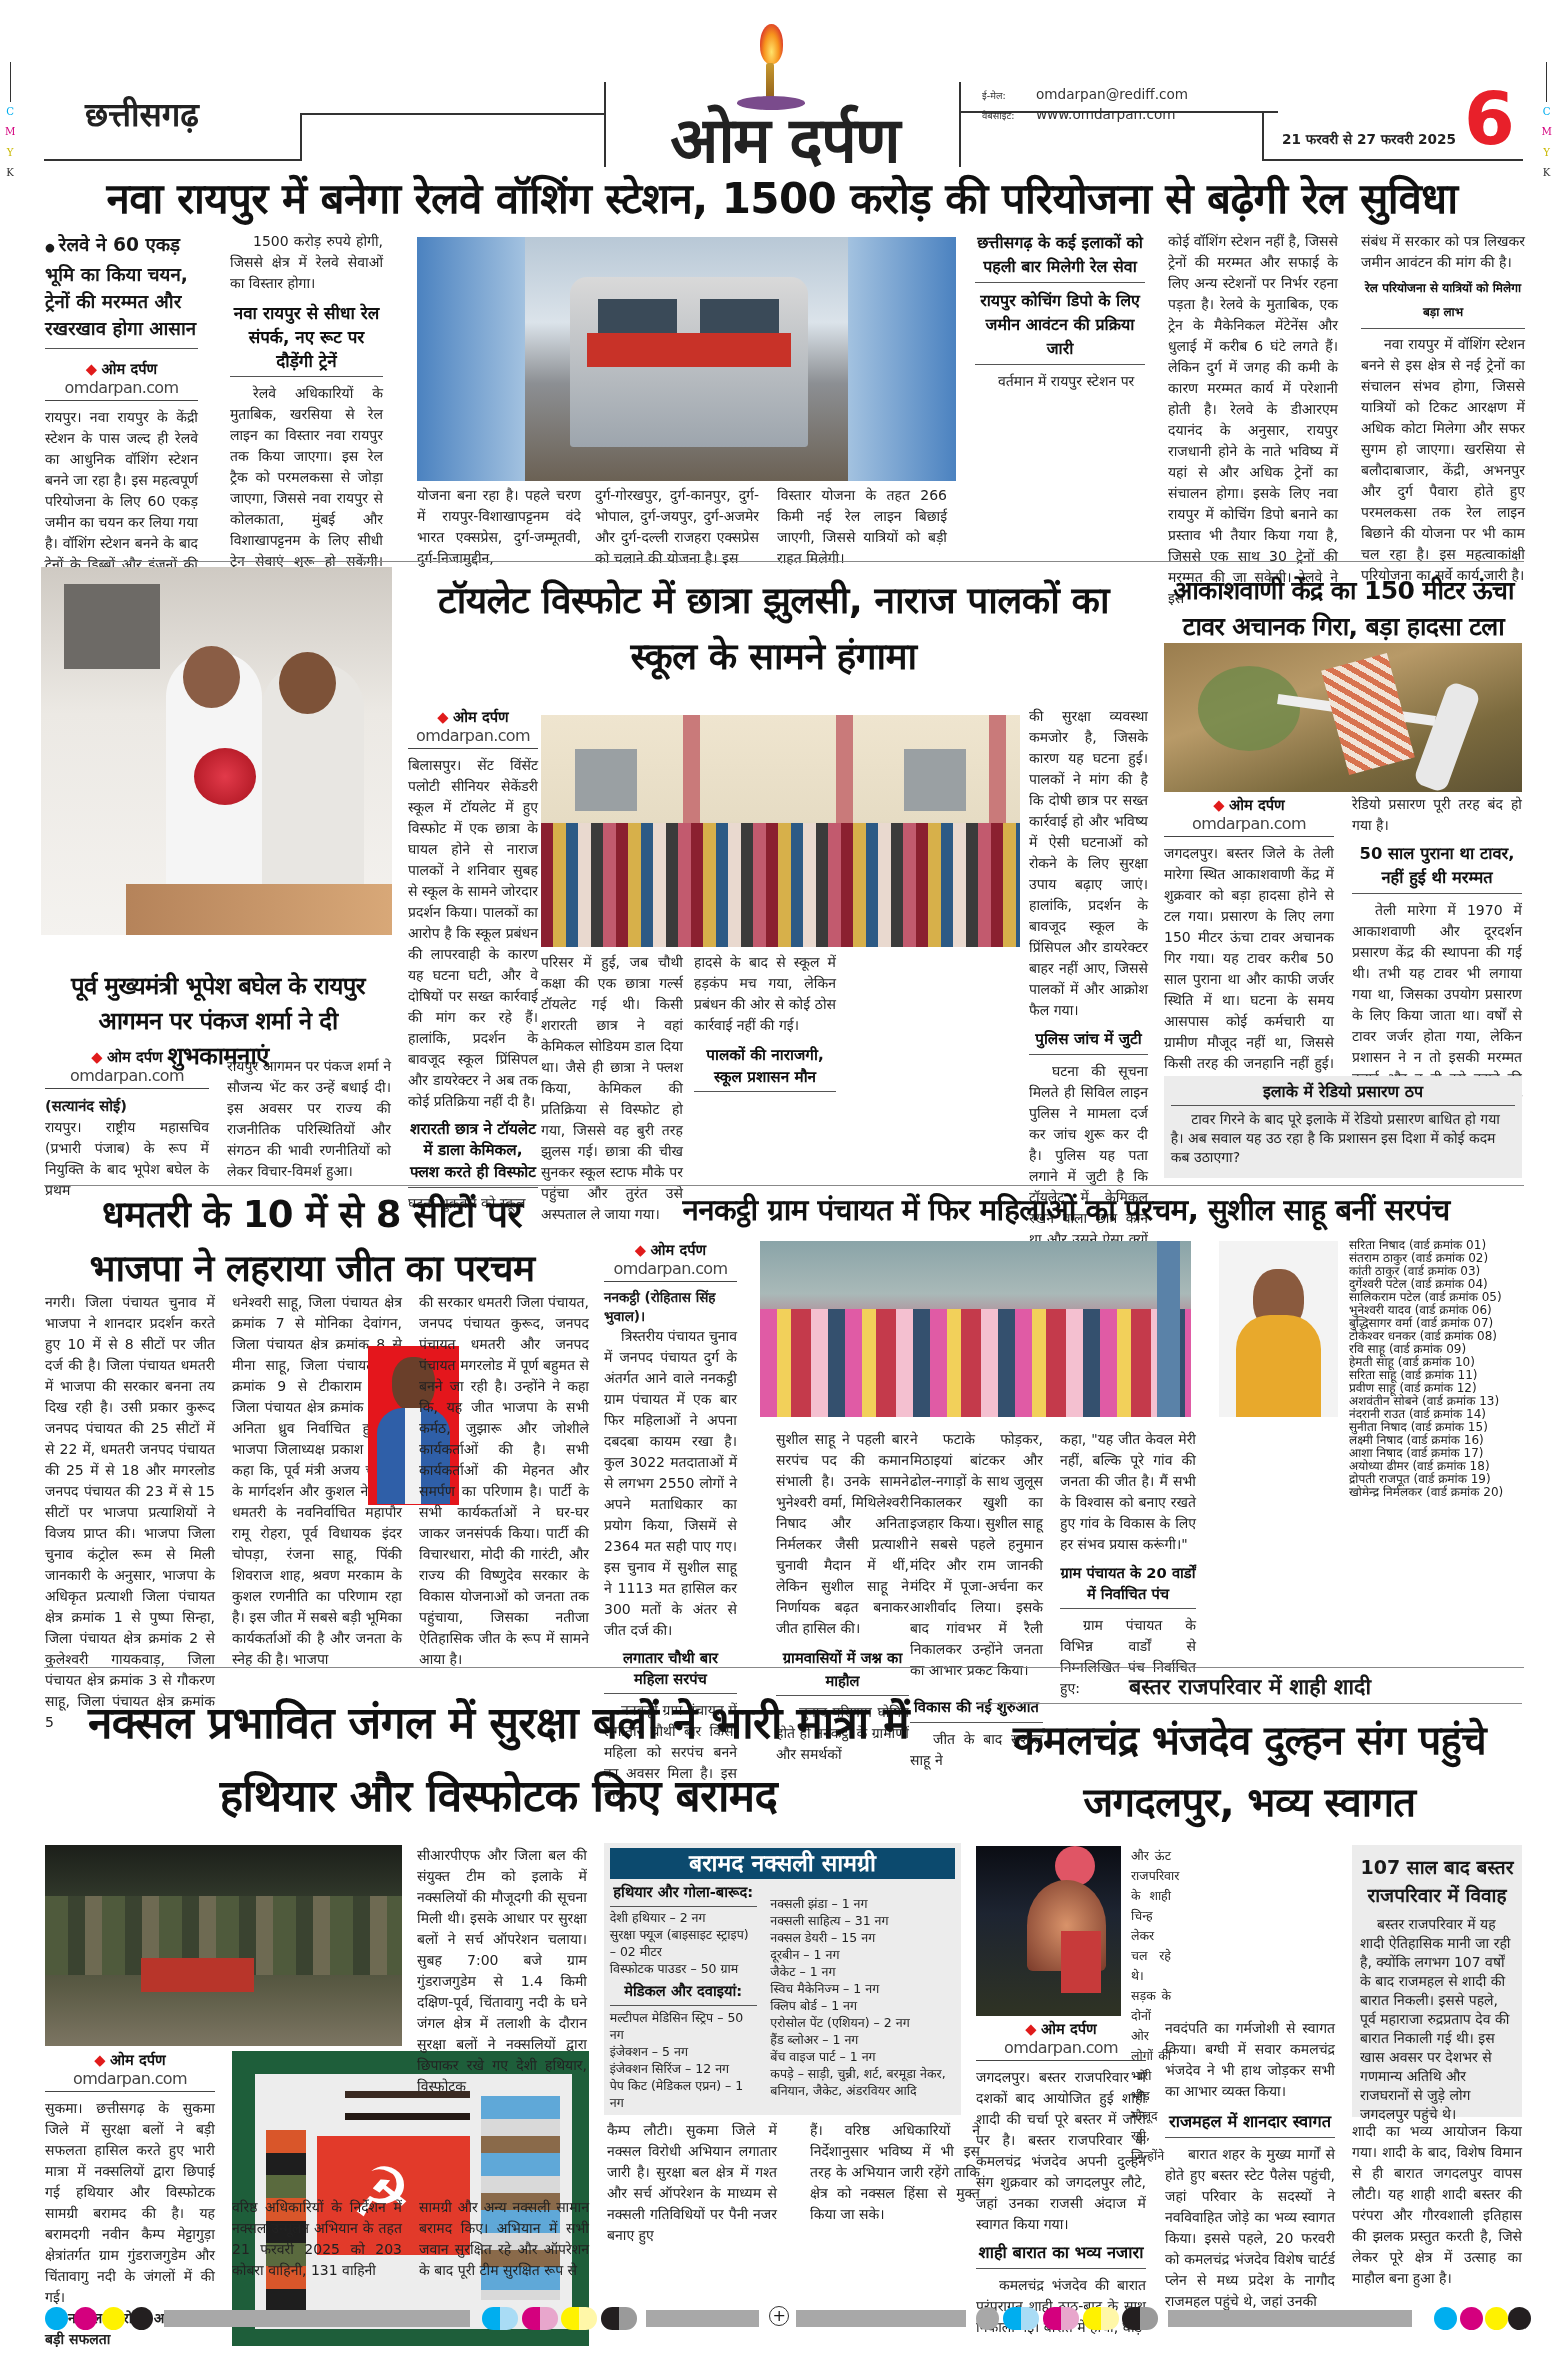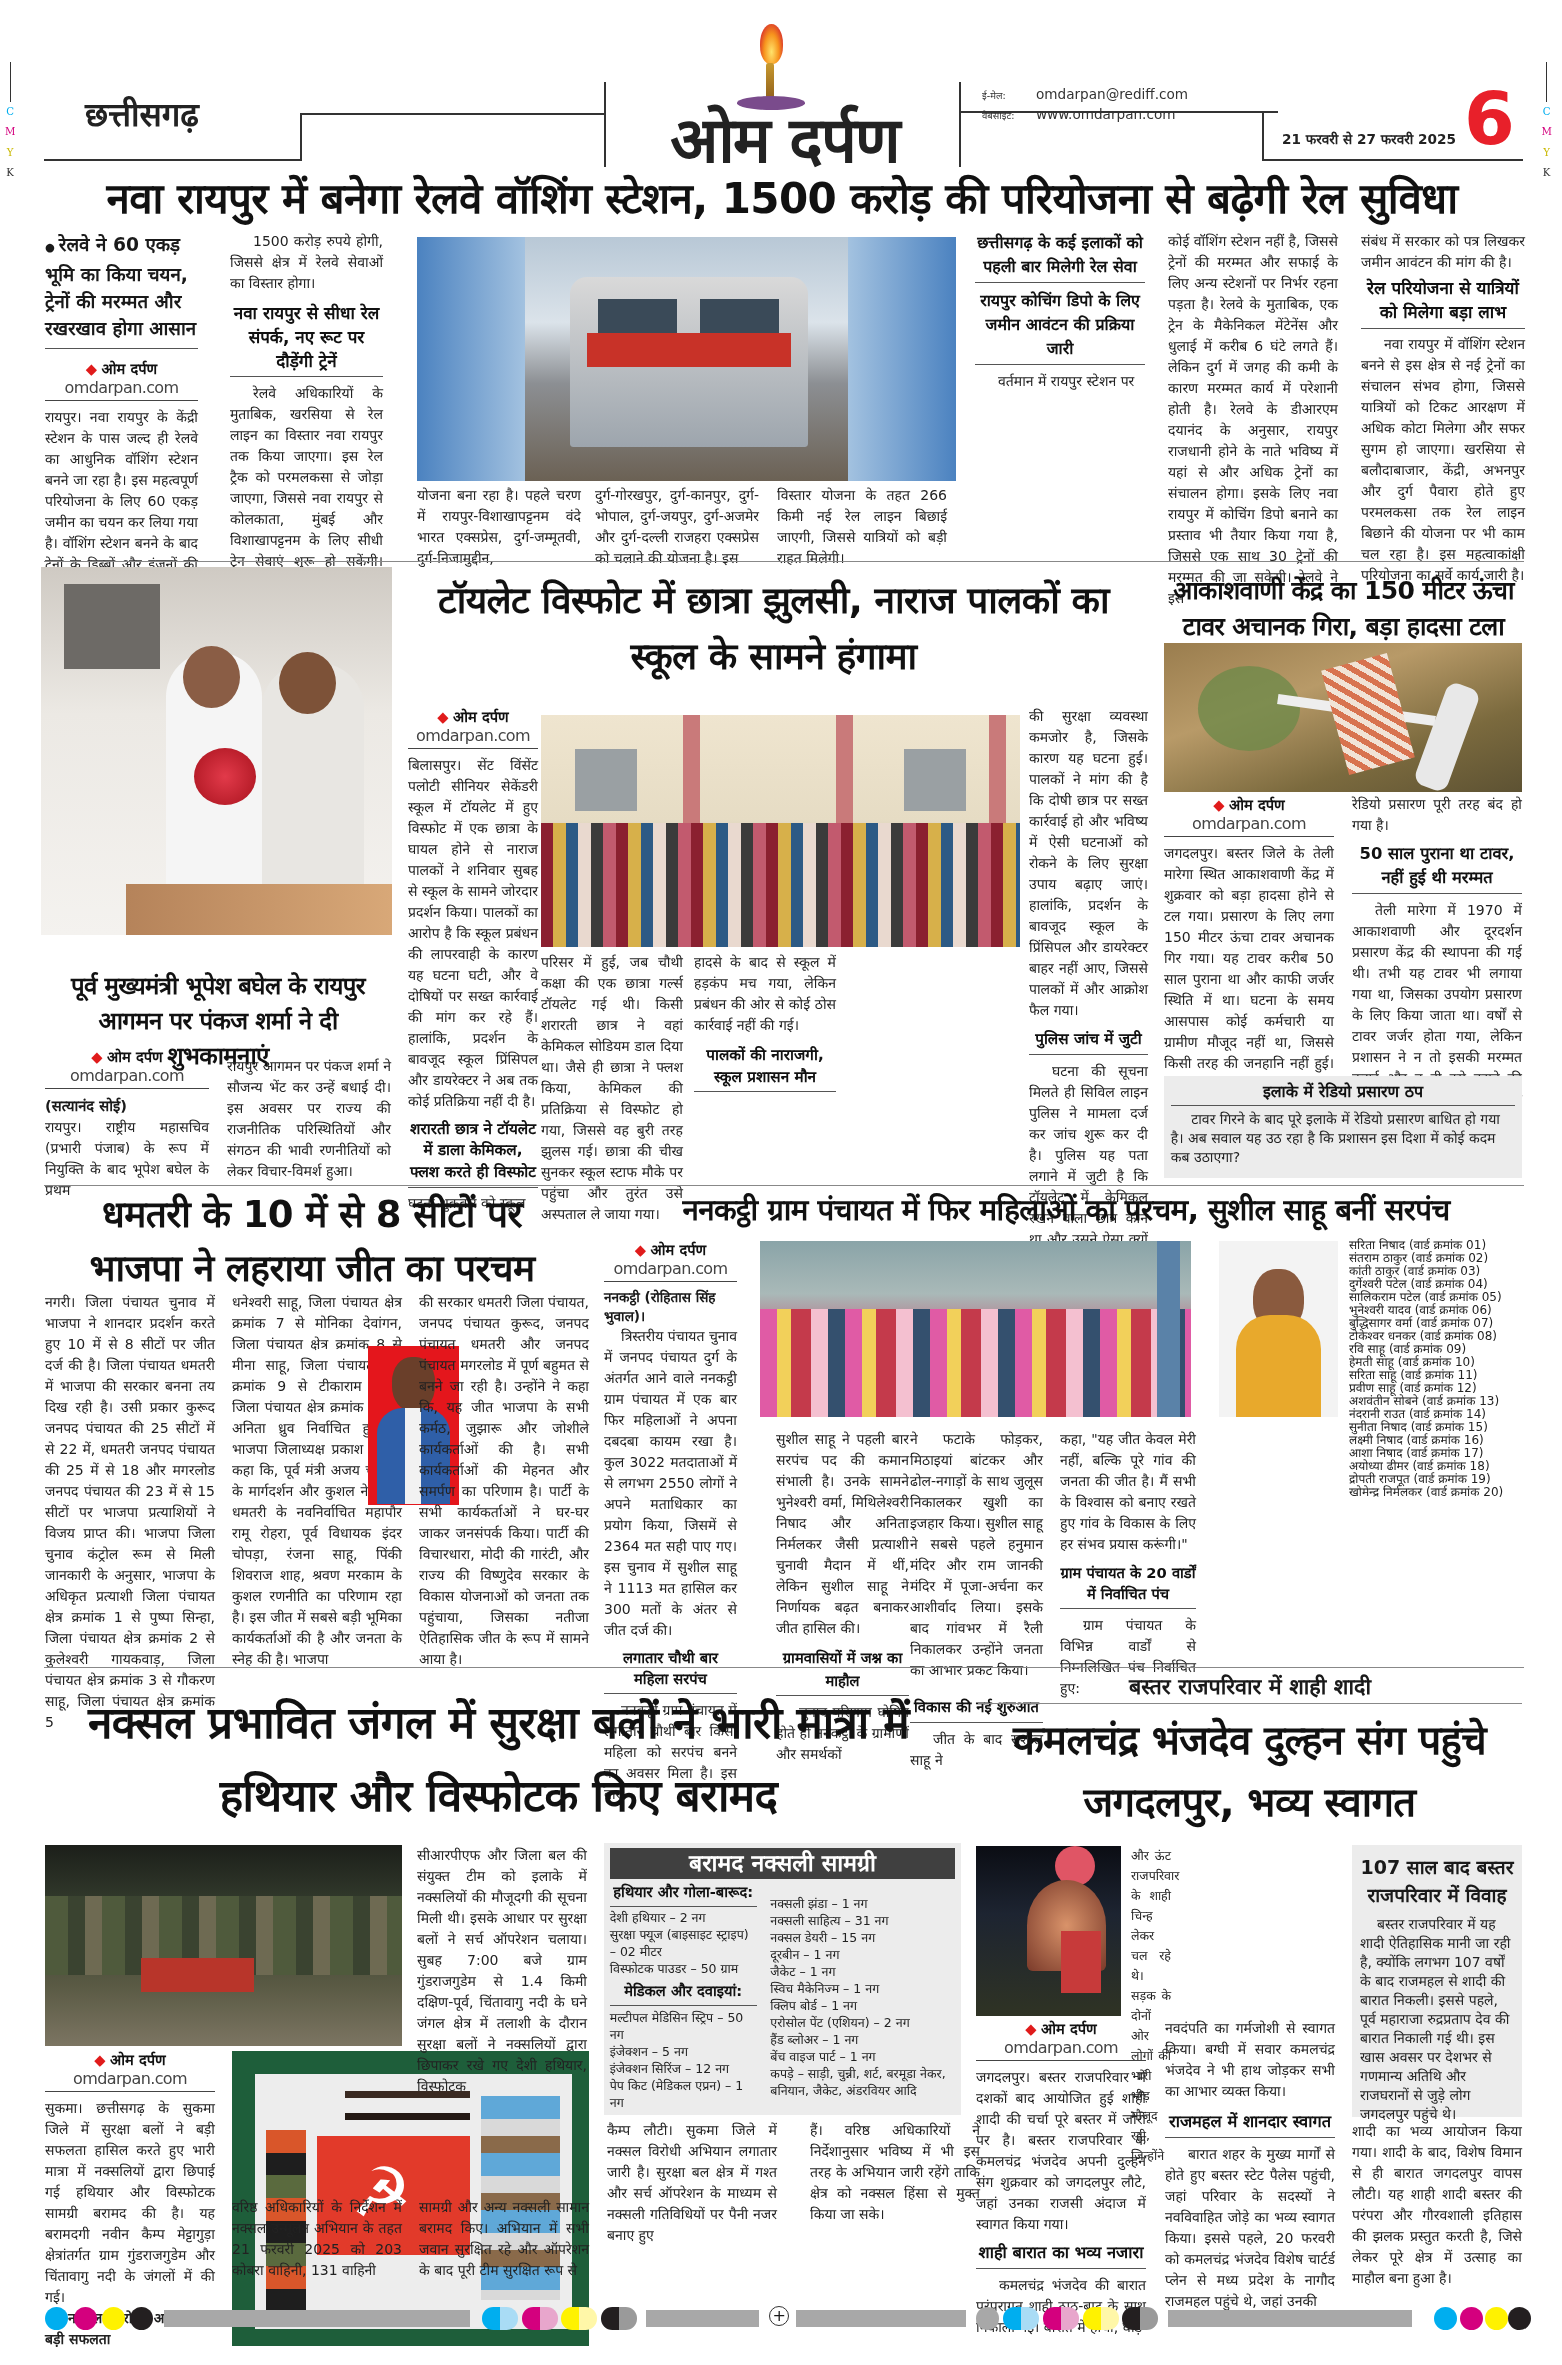--- a/index.html
+++ b/index.html
@@ -90,21 +90,21 @@
   <div class="col body-text" style="left:595px;top:485px;width:164px">दुर्ग-गोरखपुर, दुर्ग-कानपुर, दुर्ग-भोपाल, दुर्ग-जयपुर, दुर्ग-अजमेर और दुर्ग-दल्ली राजहरा एक्सप्रेस को चलाने की योजना है। इस</div>
   <div class="col body-text" style="left:777px;top:485px;width:170px">विस्तार योजना के तहत 266 किमी नई रेल लाइन बिछाई जाएगी, जिससे यात्रियों को बड़ी राहत मिलेगी।</div>
   <div class="col body-text" style="left:975px;top:231px;width:170px">
     <div class="subhl" style="font-size:16px">छत्तीसगढ़ के कई इलाकों को पहली बार मिलेगी रेल सेवा</div>
     <div class="subhl" style="font-size:16px;margin-top:5.7px">रायपुर कोचिंग डिपो के लिए जमीन आवंटन की प्रक्रिया जारी</div>
     <p>वर्तमान में रायपुर स्टेशन पर</p>
   </div>
   <div class="col body-text" style="left:1168px;top:231px;width:170px">कोई वॉशिंग स्टेशन नहीं है, जिससे ट्रेनों की मरम्मत और सफाई के लिए अन्य स्टेशनों पर निर्भर रहना पड़ता है। रेलवे के मुताबिक, एक ट्रेन के मैकेनिकल मेंटेनेंस और धुलाई में करीब 6 घंटे लगते हैं। लेकिन दुर्ग में जगह की कमी के कारण मरम्मत कार्य में परेशानी होती है। रेलवे के डीआरएम दयानंद के अनुसार, रायपुर राजधानी होने के नाते भविष्य में यहां से और अधिक ट्रेनों का संचालन होगा। इसके लिए नवा रायपुर में कोचिंग डिपो बनाने का प्रस्ताव भी तैयार किया गया है, जिससे एक साथ 30 ट्रेनों की मरम्मत की जा सकेगी। रेलवे ने इस</div>
   <div class="col body-text" style="left:1361px;top:231px;width:164px">
     <p style="text-indent:0">संबंध में सरकार को पत्र लिखकर जमीन आवंटन की मांग की है।</p>
-    <div class="subhl" style="font-size:17px;margin-top:3.4px">रेल परियोजना से यात्रियों को मिलेगा बड़ा लाभ</div>
+    <div class="subhl" style="font-size:12px;margin-top:3.4px">रेल परियोजना से यात्रियों को मिलेगा बड़ा लाभ</div>
     <p>नवा रायपुर में वॉशिंग स्टेशन बनने से इस क्षेत्र से नई ट्रेनों का संचालन संभव होगा, जिससे यात्रियों को टिकट आरक्षण में अधिक कोटा मिलेगा और सफर सुगम हो जाएगा। खरसिया से बलौदाबाजार, केंद्री, अभनपुर और दुर्ग पैवारा होते हुए परमलकसा तक रेल लाइन बिछाने की योजना पर भी काम चल रहा है। इस महत्वाकांक्षी परियोजना का सर्वे कार्य जारी है।</p>
   </div>
 </section>
 
 <div class="abs" style="left:44px;top:561px;width:1480px;height:1.1px;background:#888"></div>
 
 <section>
   <div class="photo" style="left:41px;top:567px;width:351px;height:368px;background:linear-gradient(180deg,#cfcac3 0%,#ece9e4 40%,#f4f2ef 100%)">
     <div class="abs" style="left:23px;top:17px;width:96px;height:85px;background:#6d6a66"></div>
     <div class="abs" style="left:125px;top:85px;width:96px;height:238px;background:#f5f5f5;border-radius:45px 45px 0 0"></div>
@@ -279,21 +279,21 @@
     <div class="abs" style="left:113px;top:40px;width:125px;height:6.8px;background:#3a2a22"></div>
     <div class="abs" style="left:113px;top:62px;width:125px;height:6.8px;background:#241a15"></div>
     <div class="abs" style="left:34px;top:79px;width:40px;height:187px;background:repeating-linear-gradient(180deg,#d9562a 0 23px,#1e1e1e 23px 45px,#5a6a3e 45px 68px)"></div>
     <div class="abs" style="left:249px;top:45px;width:79px;height:204px;background:repeating-linear-gradient(180deg,#5fa8d8 0 23px,#d9d9d9 23px 40px,#8a6a4a 40px 57px)"></div>
   </div>
   <div class="col body-text" style="left:417px;top:1845px;width:170px">सीआरपीएफ और जिला बल की संयुक्त टीम को इलाके में नक्सलियों की मौजूदगी की सूचना मिली थी। इसके आधार पर सुरक्षा बलों ने सर्च ऑपरेशन चलाया। सुबह 7:00 बजे ग्राम गुंडराजगुडेम से 1.4 किमी दक्षिण-पूर्व, चिंतावागु नदी के घने जंगल क्षेत्र में तलाशी के दौरान सुरक्षा बलों ने नक्सलियों द्वारा छिपाकर रखे गए देशी हथियार, विस्फोटक</div>
   <div class="col body-text" style="left:232px;top:2197px;width:170px">वरिष्ठ अधिकारियों के निर्देशन में नक्सल उन्मूलन अभियान के तहत 21 फरवरी 2025 को 203 कोबरा वाहिनी, 131 वाहिनी</div>
   <div class="col body-text" style="left:419px;top:2197px;width:170px">सामग्री और अन्य नक्सली सामान बरामद किए। अभियान में सभी जवान सुरक्षित रहे और ऑपरेशन के बाद पूरी टीम सुरक्षित रूप से</div>
 
   <div class="abs boxgray" style="left:604px;top:1843px;width:357px;height:272px;padding:4.5px 5.7px">
-    <div style="background:#404040;color:#fff;font-weight:bold;text-align:center;font-size:23px;line-height:31px">बरामद नक्सली सामग्री</div>
+    <div style="background:#0c4a6e;color:#fff;font-weight:bold;text-align:center;font-size:23px;line-height:31px">बरामद नक्सली सामग्री</div>
     <div style="display:flex;gap:13.6px;margin-top:3.4px">
       <div style="width:147px">
         <div class="subhl" style="font-size:14.7px;line-height:20.4px;margin-bottom:2.3px">हथियार और गोला-बारूद:</div>
         <ul id="box-sec1" class="body-text" style="list-style:none;font-size:12.5px;line-height:17px;text-align:left">
             <li>देशी हथियार – 2 नग</li>
             <li>सुरक्षा फ्यूज (बाइसाइट स्ट्राइप) – 02 मीटर</li>
             <li>विस्फोटक पाउडर – 50 ग्राम</li>
           </ul>
         <div class="subhl" style="font-size:14.7px;line-height:20.4px;margin:4.5px 0 2.3px">मेडिकल और दवाइयां:</div>
         <ul id="box-sec2" class="body-text" style="list-style:none;font-size:12.5px;line-height:17px;text-align:left">

